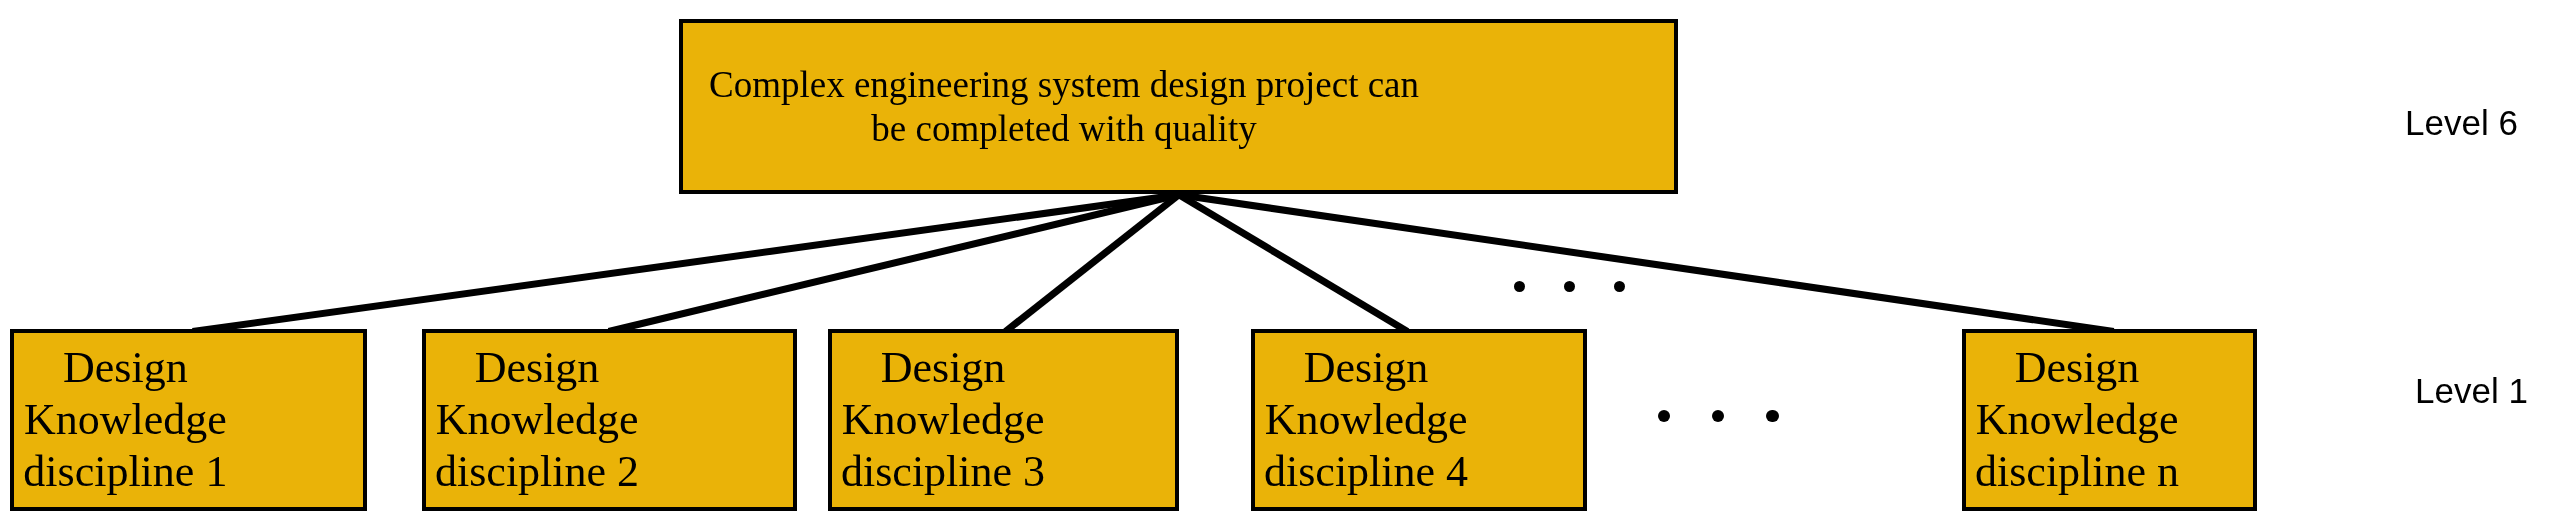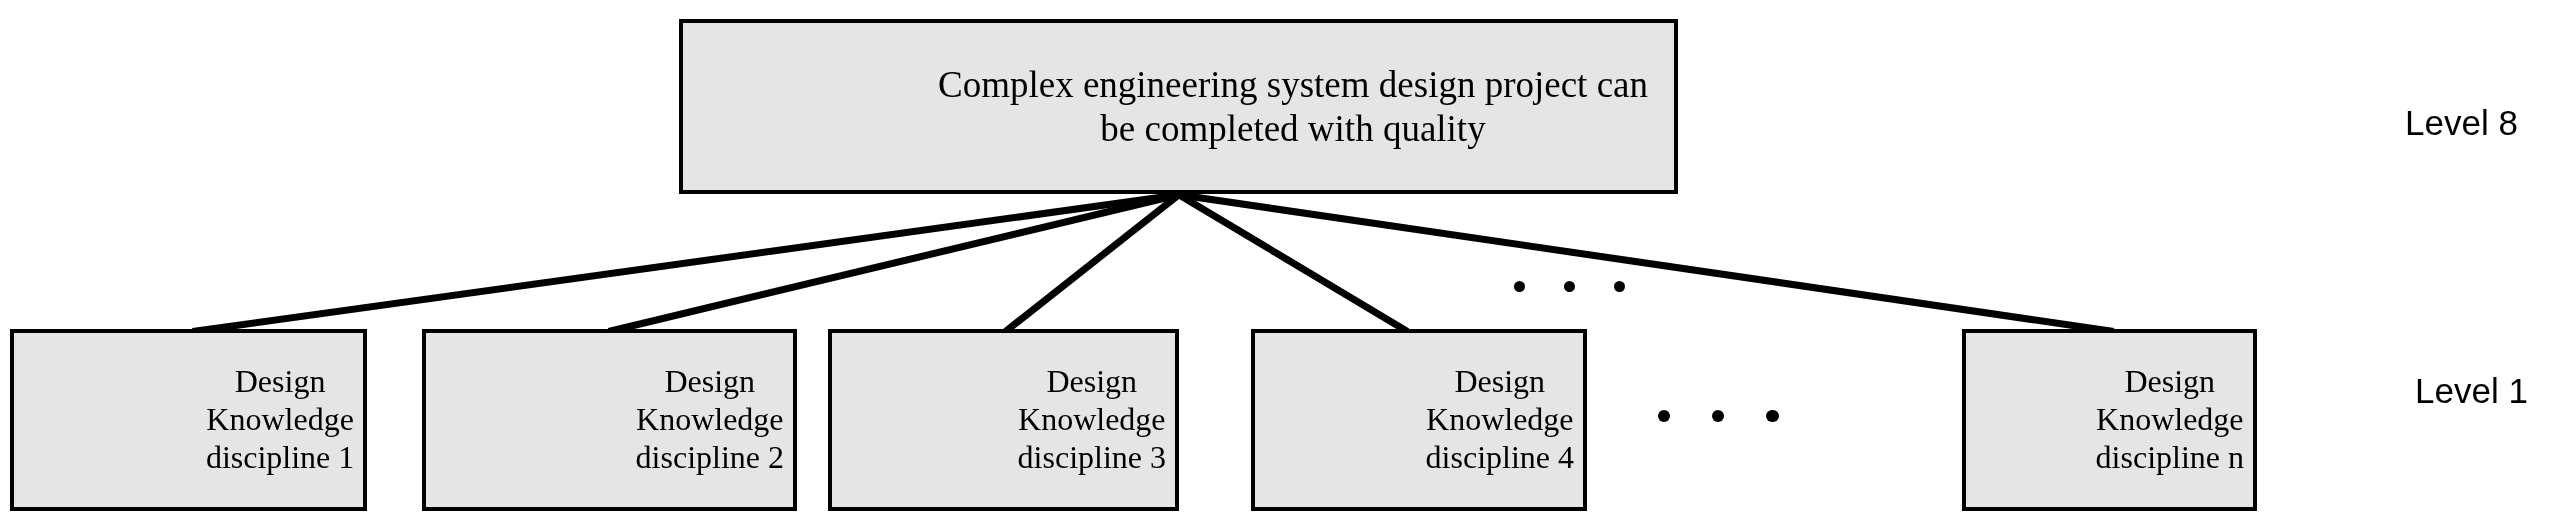--- a/index.html
+++ b/index.html
@@ -24,25 +24,25 @@
     position: absolute;
     left: 0;
     top: 0;
     width: 2576px;
     height: 532px;
     pointer-events: none;
   }
   .node {
     position: absolute;
     box-sizing: border-box;
-    background: #e5e5e5;
+    background: #eab308;
     border: 4.5px solid #000000;
     display: flex;
     align-items: center;
-    justify-content: flex-end;
+    justify-content: flex-start;
     text-align: center;
     z-index: 5;
   }
   .node-label {
     font-family: "Liberation Serif", serif;
     line-height: 1.18;
     white-space: pre-line;
     color: #000000;
   }
   #root-node {
@@ -53,21 +53,21 @@
   }
   #root-node .node-label {
     font-size: 37px;
     padding: 0 26px;
   }
   .leaf-node {
     top: 329px;
     height: 182px;
   }
   .leaf-node .node-label {
-    font-size: 32px;
+    font-size: 44px;
     padding: 0 9px;
   }
   #leaf-node-0 { left: 10.3px;   width: 357px; }
   #leaf-node-1 { left: 422px;  width: 375px; }
   #leaf-node-2 { left: 828px; width: 351px; }
   #leaf-node-3 { left: 1251px; width: 336px; }
   #leaf-node-4 { left: 1962px; width: 295px; }
 
   .ellipsis {
     position: absolute;
@@ -165,18 +165,18 @@
     <span class="dot"></span>
     <span class="dot"></span>
   </div>
 
   <div class="ellipsis" id="ellipsis-lower">
     <span class="dot"></span>
     <span class="dot"></span>
     <span class="dot"></span>
   </div>
 
-  <div class="level-label" id="level-label-0">Level 8</div>
+  <div class="level-label" id="level-label-0">Level 6</div>
 
   <div class="level-label" id="level-label-1">Level 1</div>
 
 </div>
 
 
 </body></html>

